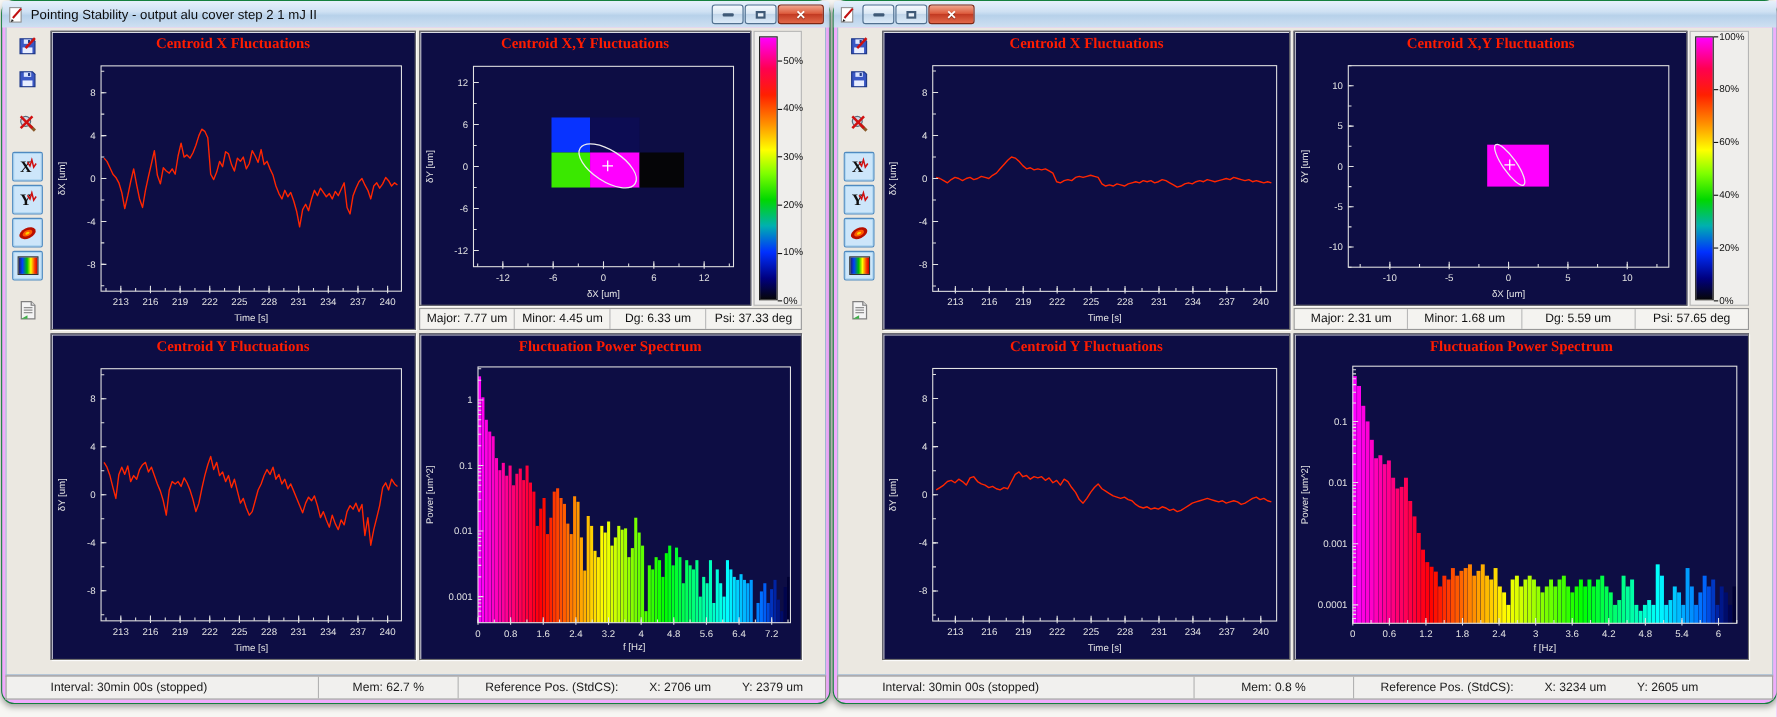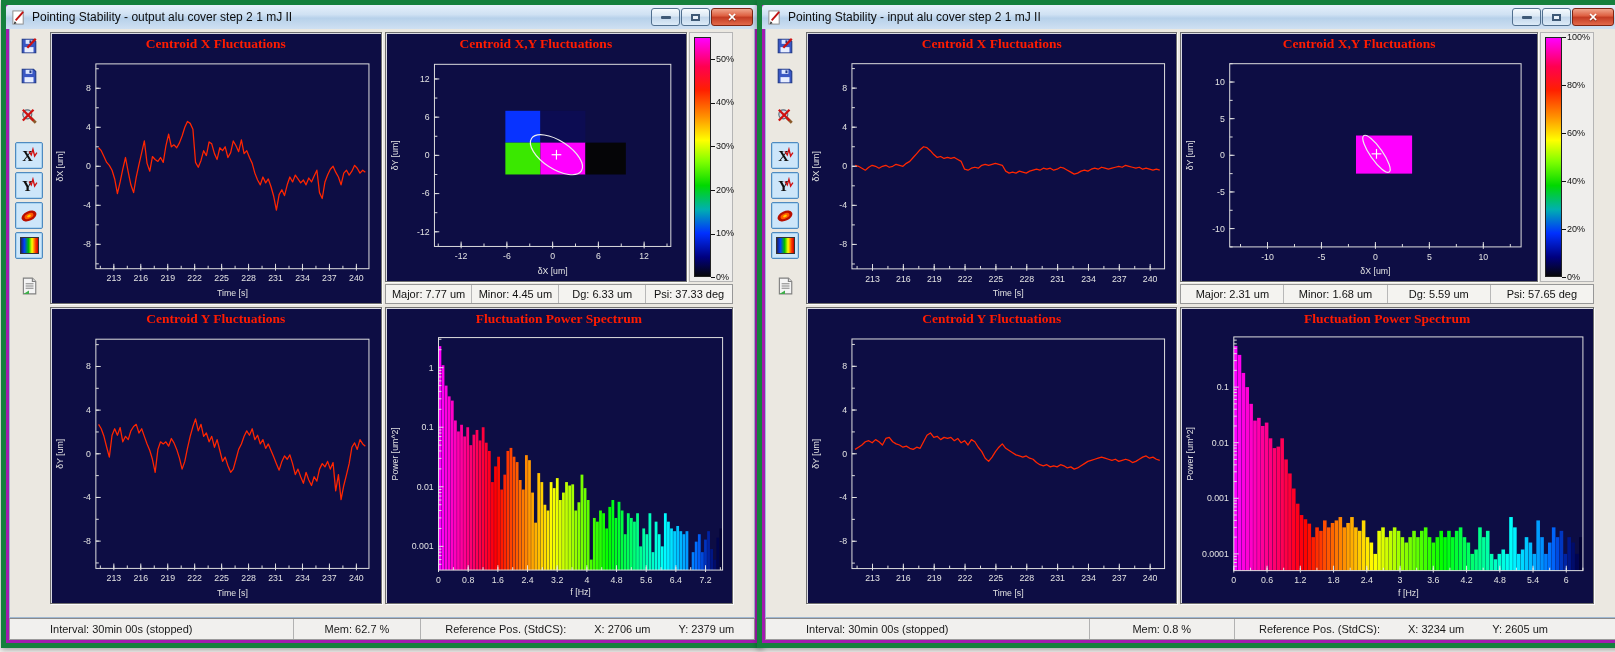--- a/index.html
+++ b/index.html
@@ -1,20 +1,20 @@
 <!DOCTYPE html>
 <html><head>
 <meta charset="utf-8">
 <style>
   html,body{margin:0;padding:0}
   body{width:1615px;height:652px;background:#f7f6f3;position:relative;overflow:hidden;
        font-family:"Liberation Sans",sans-serif}
 
-  .window{position:absolute;top:0;border:5px solid #15803d;border-radius:0;
-          background:#a21caf;box-shadow:0 2px 6px rgba(0,0,0,.35);display:flex;flex-direction:column}
+  .window{position:absolute;top:0;border:1px solid #15803d;border-radius:12px;
+          background:#f0abfc;box-shadow:0 2px 6px rgba(0,0,0,.35);display:flex;flex-direction:column}
   #win0{left:1px;width:752px;height:638px}
   #win1{left:757px;width:857px;height:638px}
 
   .titlebar{height:24px;flex:0 0 24px;display:flex;align-items:center;padding:0 5px;gap:6px;
             background:linear-gradient(#e6f0fb,#cfe1f3 40%,#b7d1ea 55%,#cfe0f2);border-radius:3px 3px 0 0}
   .title-icon svg{width:15px;height:15px;display:block}
   .title-text{flex:1;font-size:12px;color:#0d0d0d;white-space:nowrap;overflow:hidden}
   .win-btns{display:flex;gap:1px}
   .wbtn{width:29px;height:18px;border:1px solid #51708f;border-radius:3px;display:flex;align-items:center;justify-content:center;
         background:linear-gradient(#f6fafd,#dbe8f4 45%,#c2d6ea 50%,#dcebf8);box-sizing:border-box}
@@ -567,21 +567,20 @@
 
 <div class="window" id="win1">
   <div class="titlebar">
     <span class="title-icon">
       <svg viewBox="0 0 16 16">
           <rect x="2" y="1" width="11" height="14" fill="#fff" stroke="#8a8a8a"></rect>
           <line x1="13" y1="2" x2="5" y2="11" stroke="#c01010" stroke-width="2"></line>
           <path d="M4 12l-1 3 3-1z" fill="#222"></path>
         </svg>
     </span>
-    <span class="title-text">Pointing Stability - input alu cover step 2 1 mJ II</span>
     <span class="win-btns">
       <span class="wbtn">
           <span class="glyph-min"></span>
         </span>
       <span class="wbtn">
           <span class="glyph-max"></span>
         </span>
       <span class="wbtn wbtn-close">
           <span>✕</span>
         </span>

